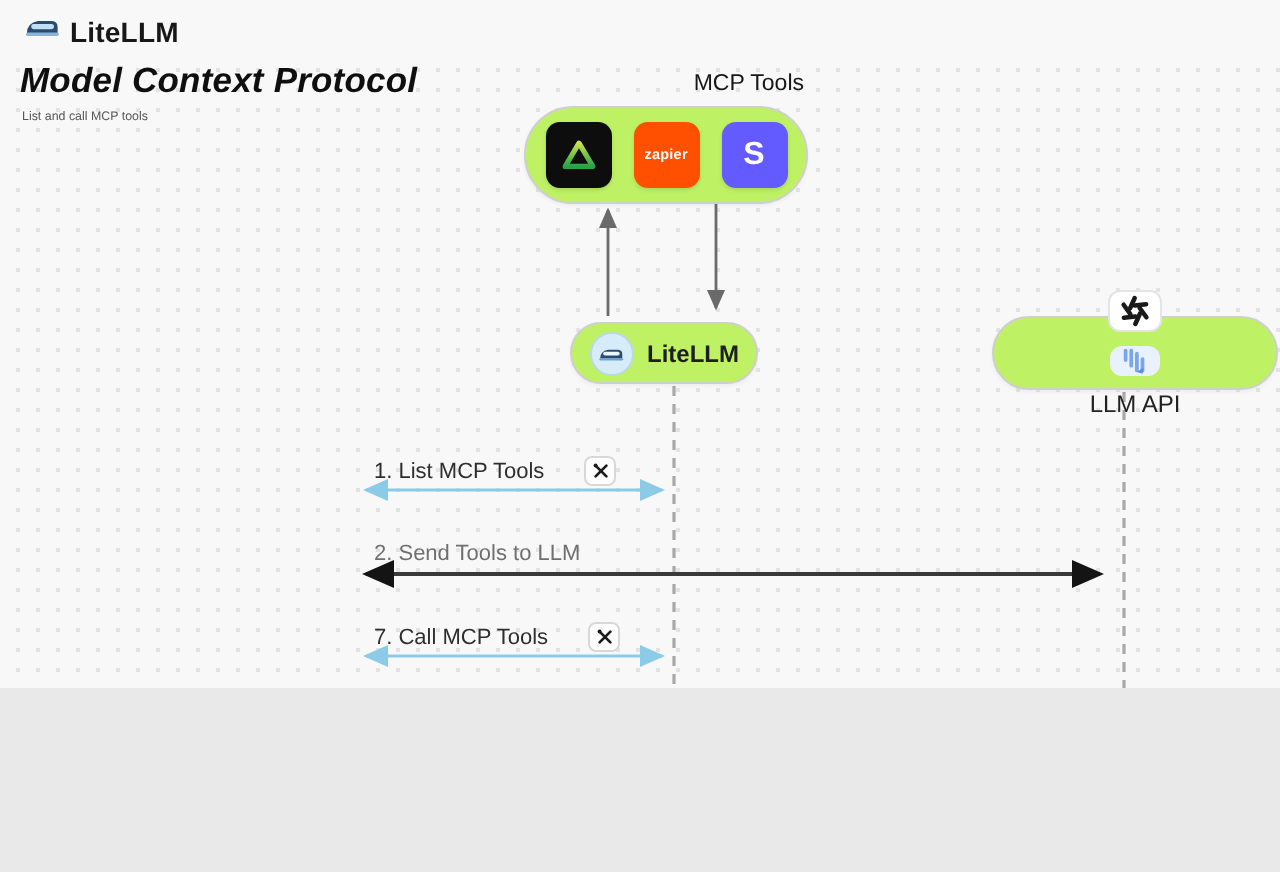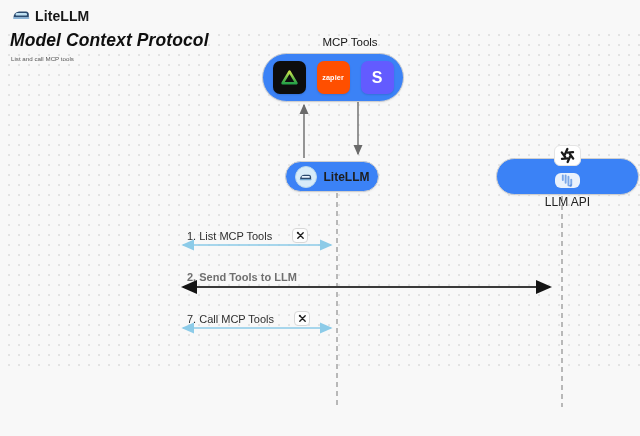--- a/index.html
+++ b/index.html
@@ -1,39 +1,39 @@
 <!DOCTYPE html>
 <html><head>
 <meta charset="utf-8">
 <style>
   html,body{margin:0;padding:0;background:#e9e9e9;}
   .canvas{
-    position:relative;width:640px;height:436px;background:#f8f8f8;
+    position:relative;width:640px;height:344px;background:#f8f8f8;
     overflow:hidden;font-family:"Liberation Sans",sans-serif;
     -webkit-font-smoothing:antialiased;
   }
   .dots{
     position:absolute;left:0;top:26px;width:640px;height:340px;z-index:0;
     background-image:radial-gradient(#e3e3e3 1.1px,transparent 1.1px);
     background-size:10px 10px;background-position:4px 4px;
   }
   .abs{position:absolute;}
   
   .brand{left:12px;top:7px;display:flex;align-items:center;gap:5px;z-index:3;}
   .brand-text{font-size:14px;font-weight:700;color:#171717;letter-spacing:.1px;}
   .title{left:10px;top:30px;font-size:17.5px;font-weight:700;color:#0f0f0f;z-index:3;letter-spacing:.1px;font-style:italic;}
   .subtitle{left:11px;top:55px;z-index:3;font-size:10px;color:#555;
     transform:scale(.62);transform-origin:0 0;white-space:nowrap;}
   
   .pill{
-    background:#3b82f6;border:1px solid #cfcfcf;border-radius:999px;z-index:2;
+    background:#bef264;border:1px solid #cfcfcf;border-radius:999px;z-index:2;
     display:flex;align-items:center;justify-content:center;
     box-shadow:0 1px 2px rgba(0,0,0,.05);
   }
-  .mcp-label{left:280px;top:36px;width:140px;text-align:center;
+  .mcp-label{left:262px;top:36px;width:140px;text-align:right;
     font-size:11.5px;font-weight:500;color:#161616;z-index:3;}
   .mcp-pill{left:262px;top:53px;width:140px;height:47px;gap:11px;}
   .tool-icon{width:33px;height:33px;border-radius:7px;display:flex;
     align-items:center;justify-content:center;box-shadow:0 1px 2px rgba(0,0,0,.12);}
   .tool-dark{background:#0d0d0d;}
   .tool-zapier{background:#FF4F00;}
   .tool-stripe{background:#635BFF;}
   .zapier-word{color:#fff;font-weight:700;font-size:10px;transform:scale(.72);letter-spacing:.2px;}
   .stripe-s{color:#fff;font-weight:700;font-size:16px;font-family:"Liberation Sans",sans-serif;}
   .litellm-pill{left:285px;top:161px;width:92px;height:29px;gap:7px;}
@@ -50,21 +50,21 @@
     background:#fff;border:1px solid #ececec;box-shadow:0 2px 6px rgba(0,0,0,.04);
     display:flex;align-items:center;justify-content:center;gap:10px;
   }
   .client-chip{width:28px;height:28px;border-radius:8px;background:#fff;
     border:1px solid #e6e6e6;box-shadow:0 1px 2px rgba(0,0,0,.06);
     display:flex;align-items:center;justify-content:center;}
   .client-label{font-size:12.5px;font-weight:500;color:#333;}
   
   .step-label{z-index:3;font-size:11px;display:flex;align-items:center;gap:20px;white-space:nowrap;}
   .step-dark{color:#2e2e2e;font-weight:500;}
-  .step-gray{color:#6f6f6f;font-weight:700;}
+  .step-gray{color:#6f6f6f;font-weight:400;}
   .tools-chip{display:inline-flex;align-items:center;justify-content:center;
     width:14px;height:13px;border-radius:4px;background:#fdfdfd;border:1px solid #d8d8d8;}
   svg.overlay{position:absolute;left:0;top:0;z-index:1;pointer-events:none;}
 </style>
 </head>
 <body>
 
 <div class="canvas">
   <div class="dots"></div>
 

